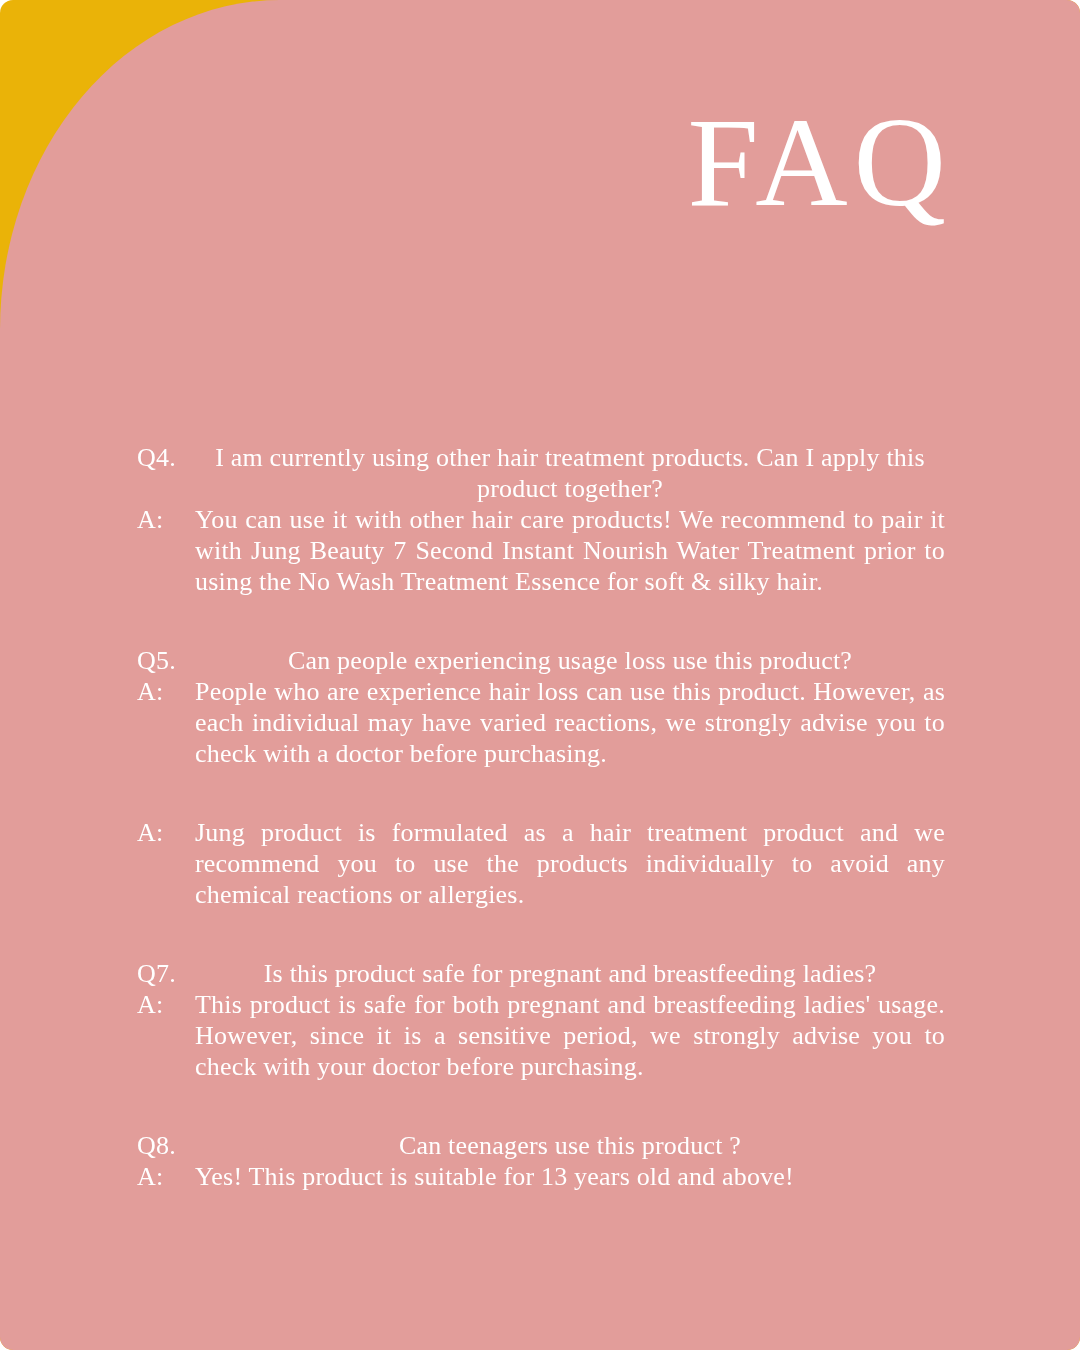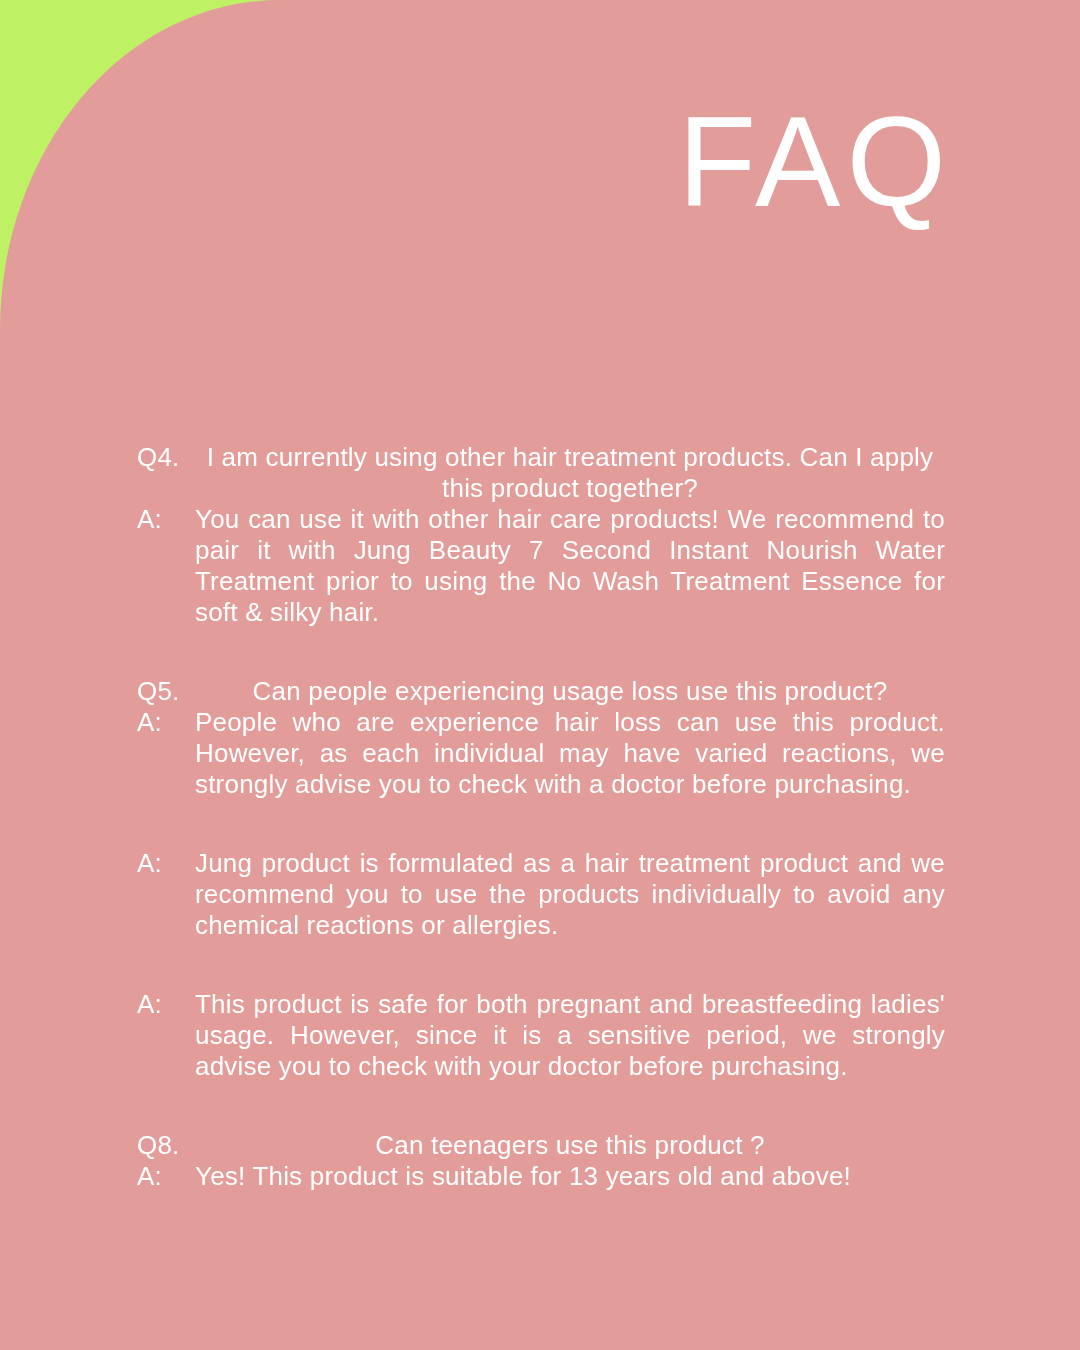--- a/index.html
+++ b/index.html
@@ -4,23 +4,24 @@
 <style>
   html, body {
     margin: 0;
     padding: 0;
     background: #ffffff;
   }
   .page {
     position: relative;
     width: 1080px;
     height: 1350px;
-    background: #bef264;
+    background: #eab308;
     overflow: hidden;
-    font-family: Liberation Sans, sans-serif;
+    font-family: Liberation Serif, serif;
+    border-radius: 13px;
   }
   .panel {
     position: absolute;
     inset: 0;
     background: #E29D9A;
     border-top-left-radius: 280px 330px;
   }
   .title {
     position: absolute;
     top: 98px;
@@ -98,20 +99,24 @@
 
       <section class="qa-item">
         <div class="row">
           <span class="qa-label">A:</span>
           <p class="qa-text answer-text">Jung product is formulated as a hair treatment product and we recommend you to use the products individually to avoid any chemical reactions or allergies.</p>
         </div>
       </section>
 
       <section class="qa-item">
         <div class="row">
+          <span class="qa-label">Q7.</span>
+          <p class="qa-text question-text">Is this product safe for pregnant and breastfeeding ladies?</p>
+        </div>
+        <div class="row">
           <span class="qa-label">A:</span>
           <p class="qa-text answer-text">This product is safe for both pregnant and breastfeeding ladies' usage. However, since it is a sensitive period, we strongly advise you to check with your doctor before purchasing.</p>
         </div>
       </section>
 
       <section class="qa-item">
         <div class="row">
           <span class="qa-label">Q8.</span>
           <p class="qa-text question-text">Can teenagers use this product ?</p>
         </div>

